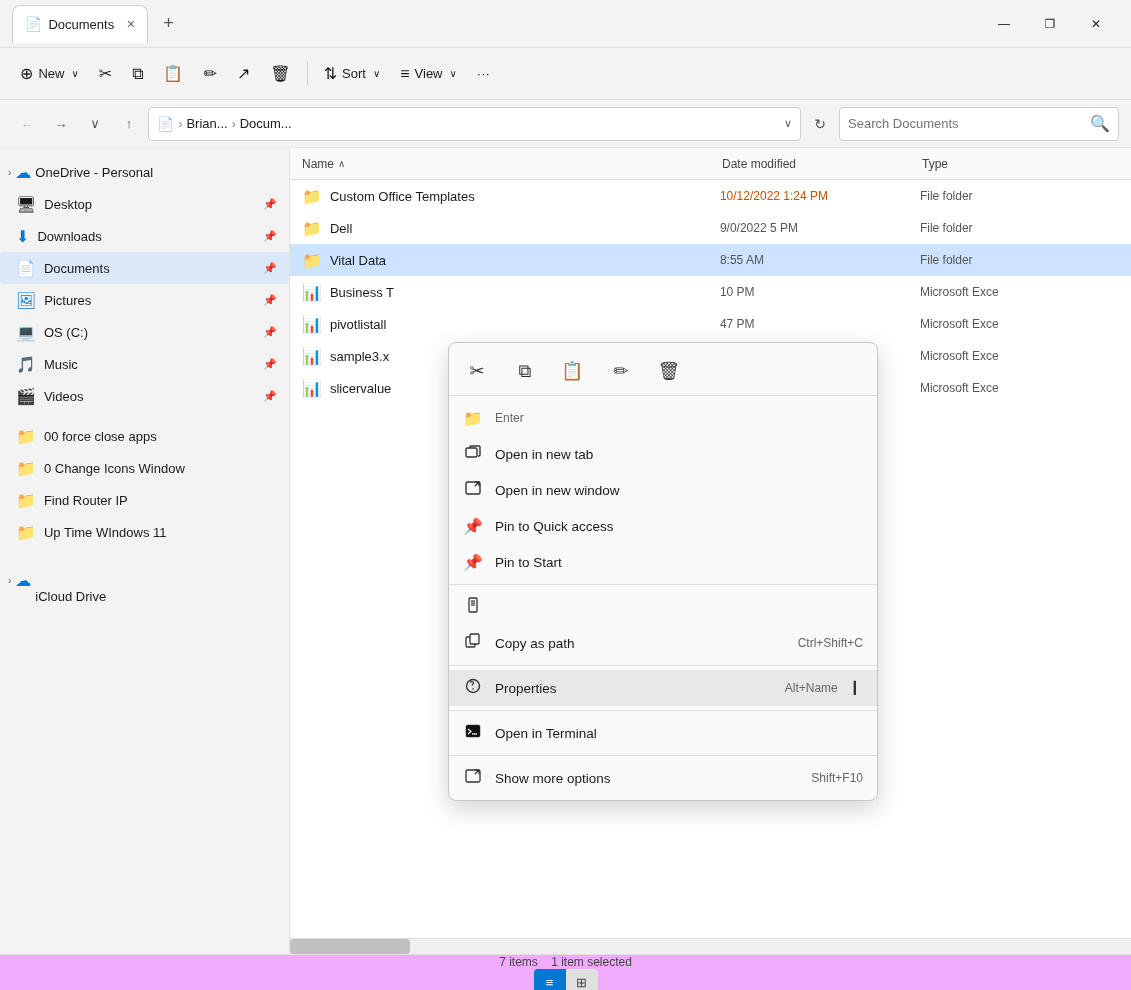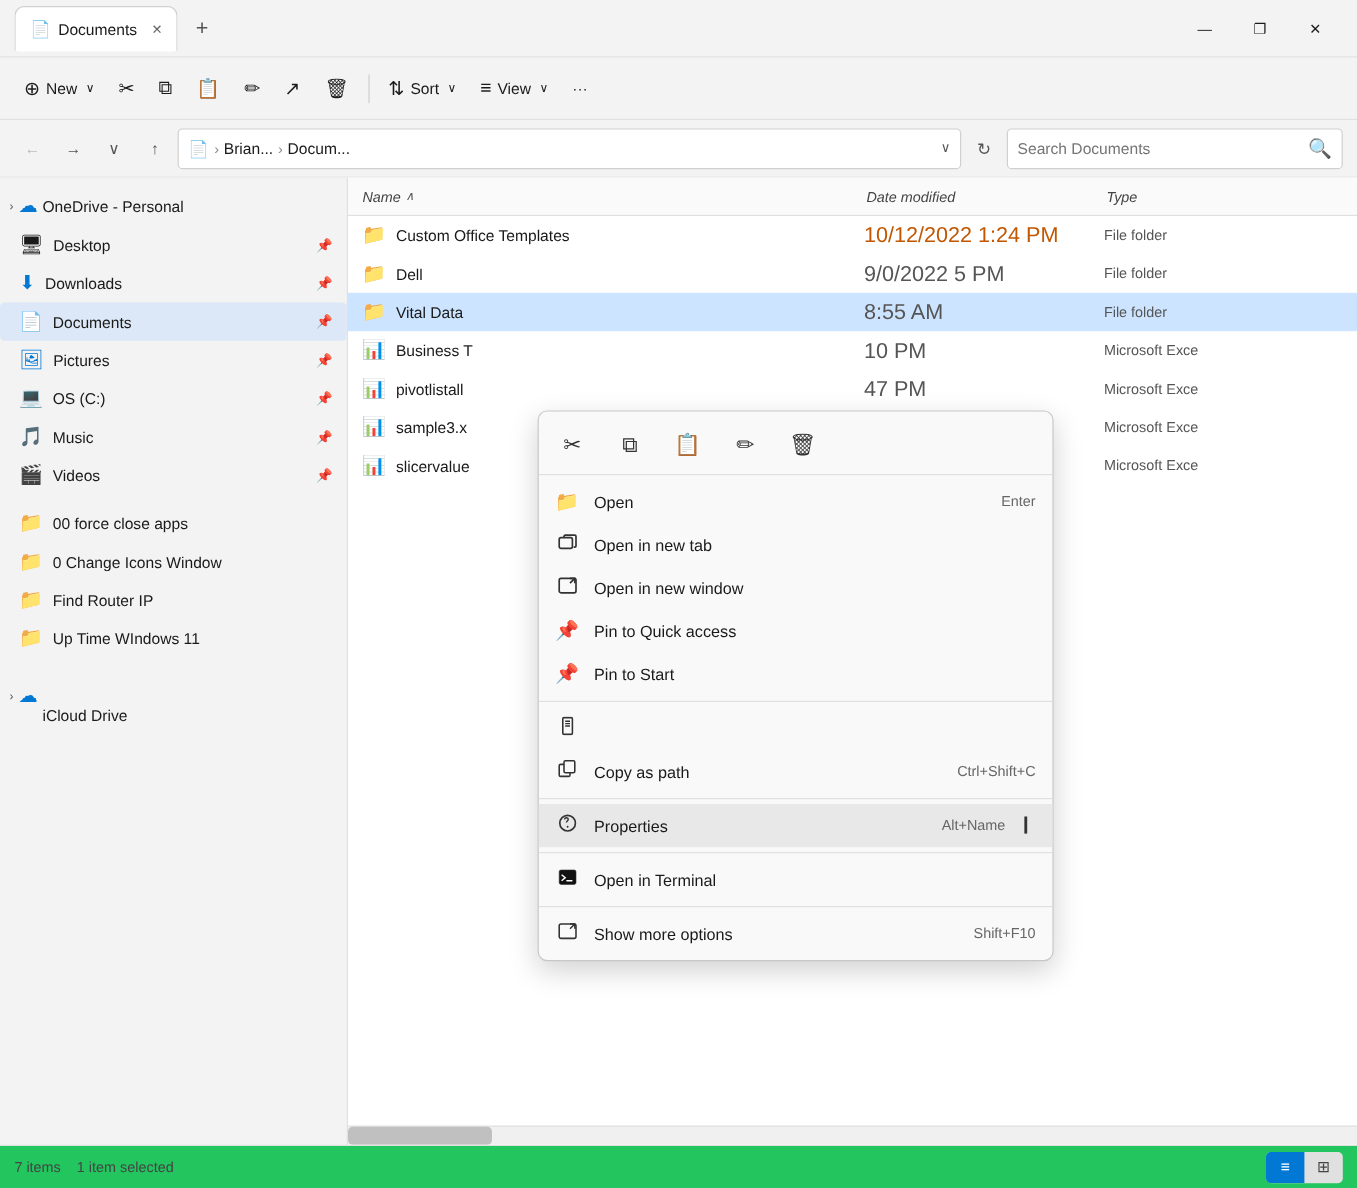--- a/index.html
+++ b/index.html
@@ -97,47 +97,48 @@
       font-size: 13px; color: #1a1a1a; cursor: pointer; height: 32px; gap: 4px;
     }
     .expand-arrow { font-size: 10px; color: #555; }
 
     
     .file-area { flex: 1; background: #ffffff; display: flex; flex-direction: column; overflow: hidden; }
     
     
     .col-headers {
       display: flex; align-items: center; height: 32px; border-bottom: 1px solid #e0e0e0;
-      padding: 0 12px; font-size: 12px; color: #444; background: #fafafa; font-style: italic;
+      padding: 0 12px; font-size: 12px; color: #444; background: #fafafa;
     }
     .col-name { flex: 0 0 420px; display: flex; align-items: center; gap: 4px; cursor: pointer; }
     .col-date { flex: 0 0 200px; display: flex; align-items: center; gap: 4px; cursor: pointer; }
     .col-type { flex: 1; }
     .col-up-arrow { font-size: 10px; color: #555; }
 
     .file-list { flex: 1; overflow-y: auto; }
     .file-row {
       display: flex; align-items: center; height: 32px; padding: 0 12px;
       font-size: 13px; cursor: pointer; color: #1a1a1a;
     }
     .file-row.selected { background: #cce4ff; }
     .file-icon { font-size: 16px; margin-right: 8px; flex-shrink: 0; }
     .file-name { flex: 0 0 390px; overflow: hidden; text-overflow: ellipsis; white-space: nowrap; }
-    .file-date { flex: 0 0 200px; font-size: 18px; color: #555; }
+    .file-date { flex: 0 0 200px; font-size: 12px; color: #555; }
     .file-type { flex: 1; font-size: 12px; color: #555; }
     .file-date.orange { color: #c15700; }
 
     
     .h-scroll { height: 16px; background: #f0f0f0; border-top: 1px solid #e0e0e0; }
 
     
     .status-bar {
-      height: 36px; background: #22c55e; border-top: 1px solid #e0e0e0;
+      height: 36px; background: #f0abfc; border-top: 1px solid #e0e0e0;
       display: flex; align-items: center; padding: 0 12px; font-size: 12px; color: #444;
       justify-content: space-between;
+      flex-direction: column;
     }
     .status-right { display: flex; align-items: center; gap: 8px; }
     .view-toggle { 
       display: flex; align-items: center; background: #e0e0e0; border-radius: 4px; overflow: hidden;
     }
     .vt-btn {
       width: 32px; height: 26px; display: flex; align-items: center; justify-content: center;
       font-size: 13px; cursor: pointer;
     }
     .vt-btn.active { background: #0078d4; color: white; }
@@ -413,21 +414,20 @@
   <div class="ctx-toolbar">
     <div class="ctx-tb-icon">✂</div>
     <div class="ctx-tb-icon">⧉</div>
     <div class="ctx-tb-icon">📋</div>
     <div class="ctx-tb-icon">✏</div>
     <div class="ctx-tb-icon">🗑</div>
   </div>
 
   <div class="ctx-item">
     <span class="ci-icon">📁</span>
-    <span class="ci-label">Open</span>
     <span class="ci-shortcut">Enter</span>
   </div>
   <div class="ctx-item">
     <span class="ci-icon">
       <svg width="16" height="16" viewBox="0 0 16 16" fill="none">
           <rect x="1" y="4" width="11" height="9" rx="1.5" stroke="#333" stroke-width="1.4"></rect>
           <path d="M5 4V3a1 1 0 011-1h8a1 1 0 011 1v8a1 1 0 01-1 1h-1" stroke="#333" stroke-width="1.4"></path>
         </svg>
     </span>
     <span class="ci-label">Open in new tab</span>

